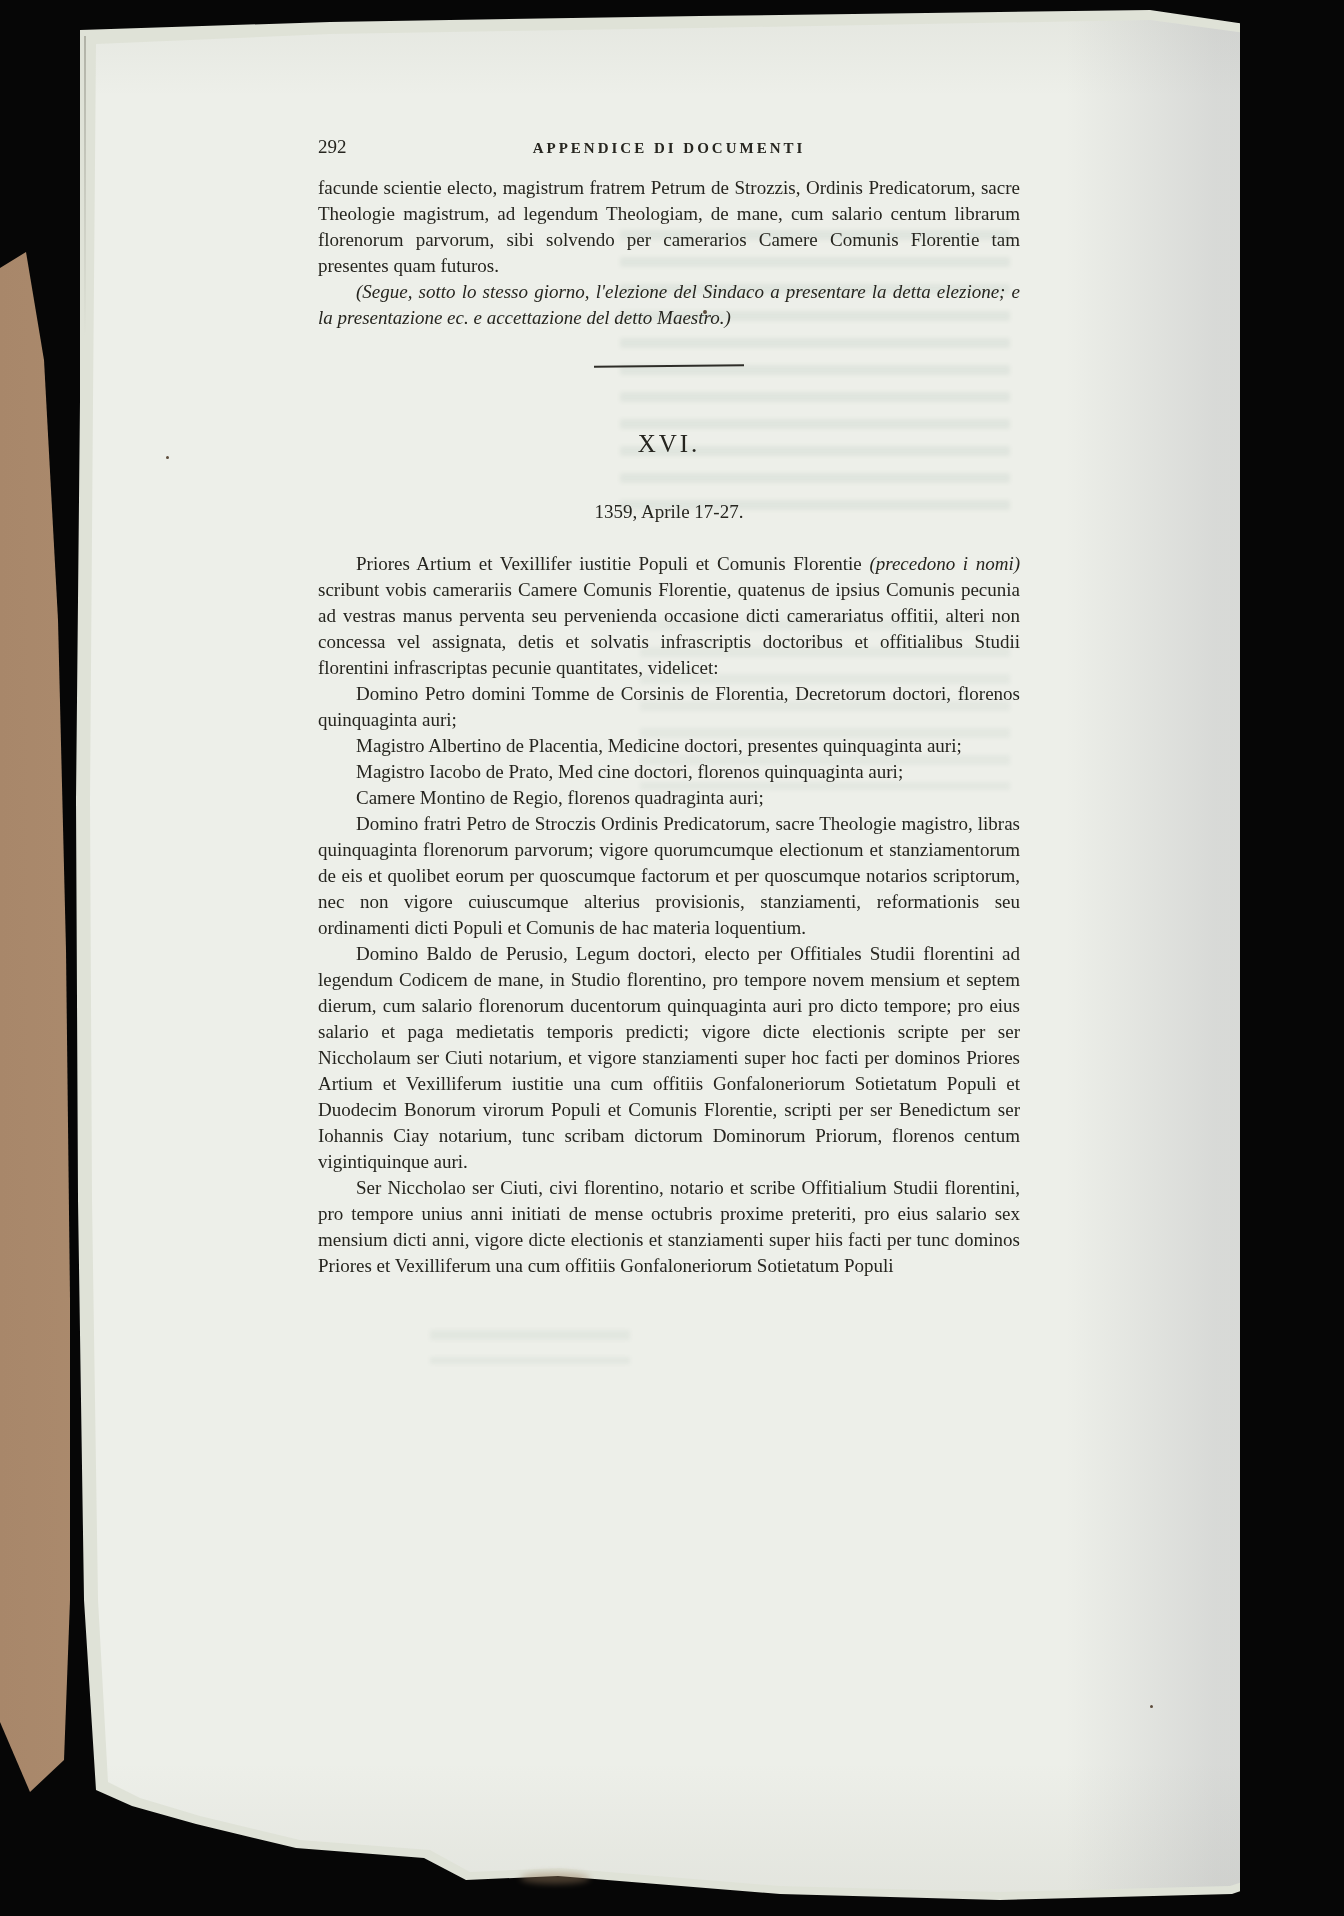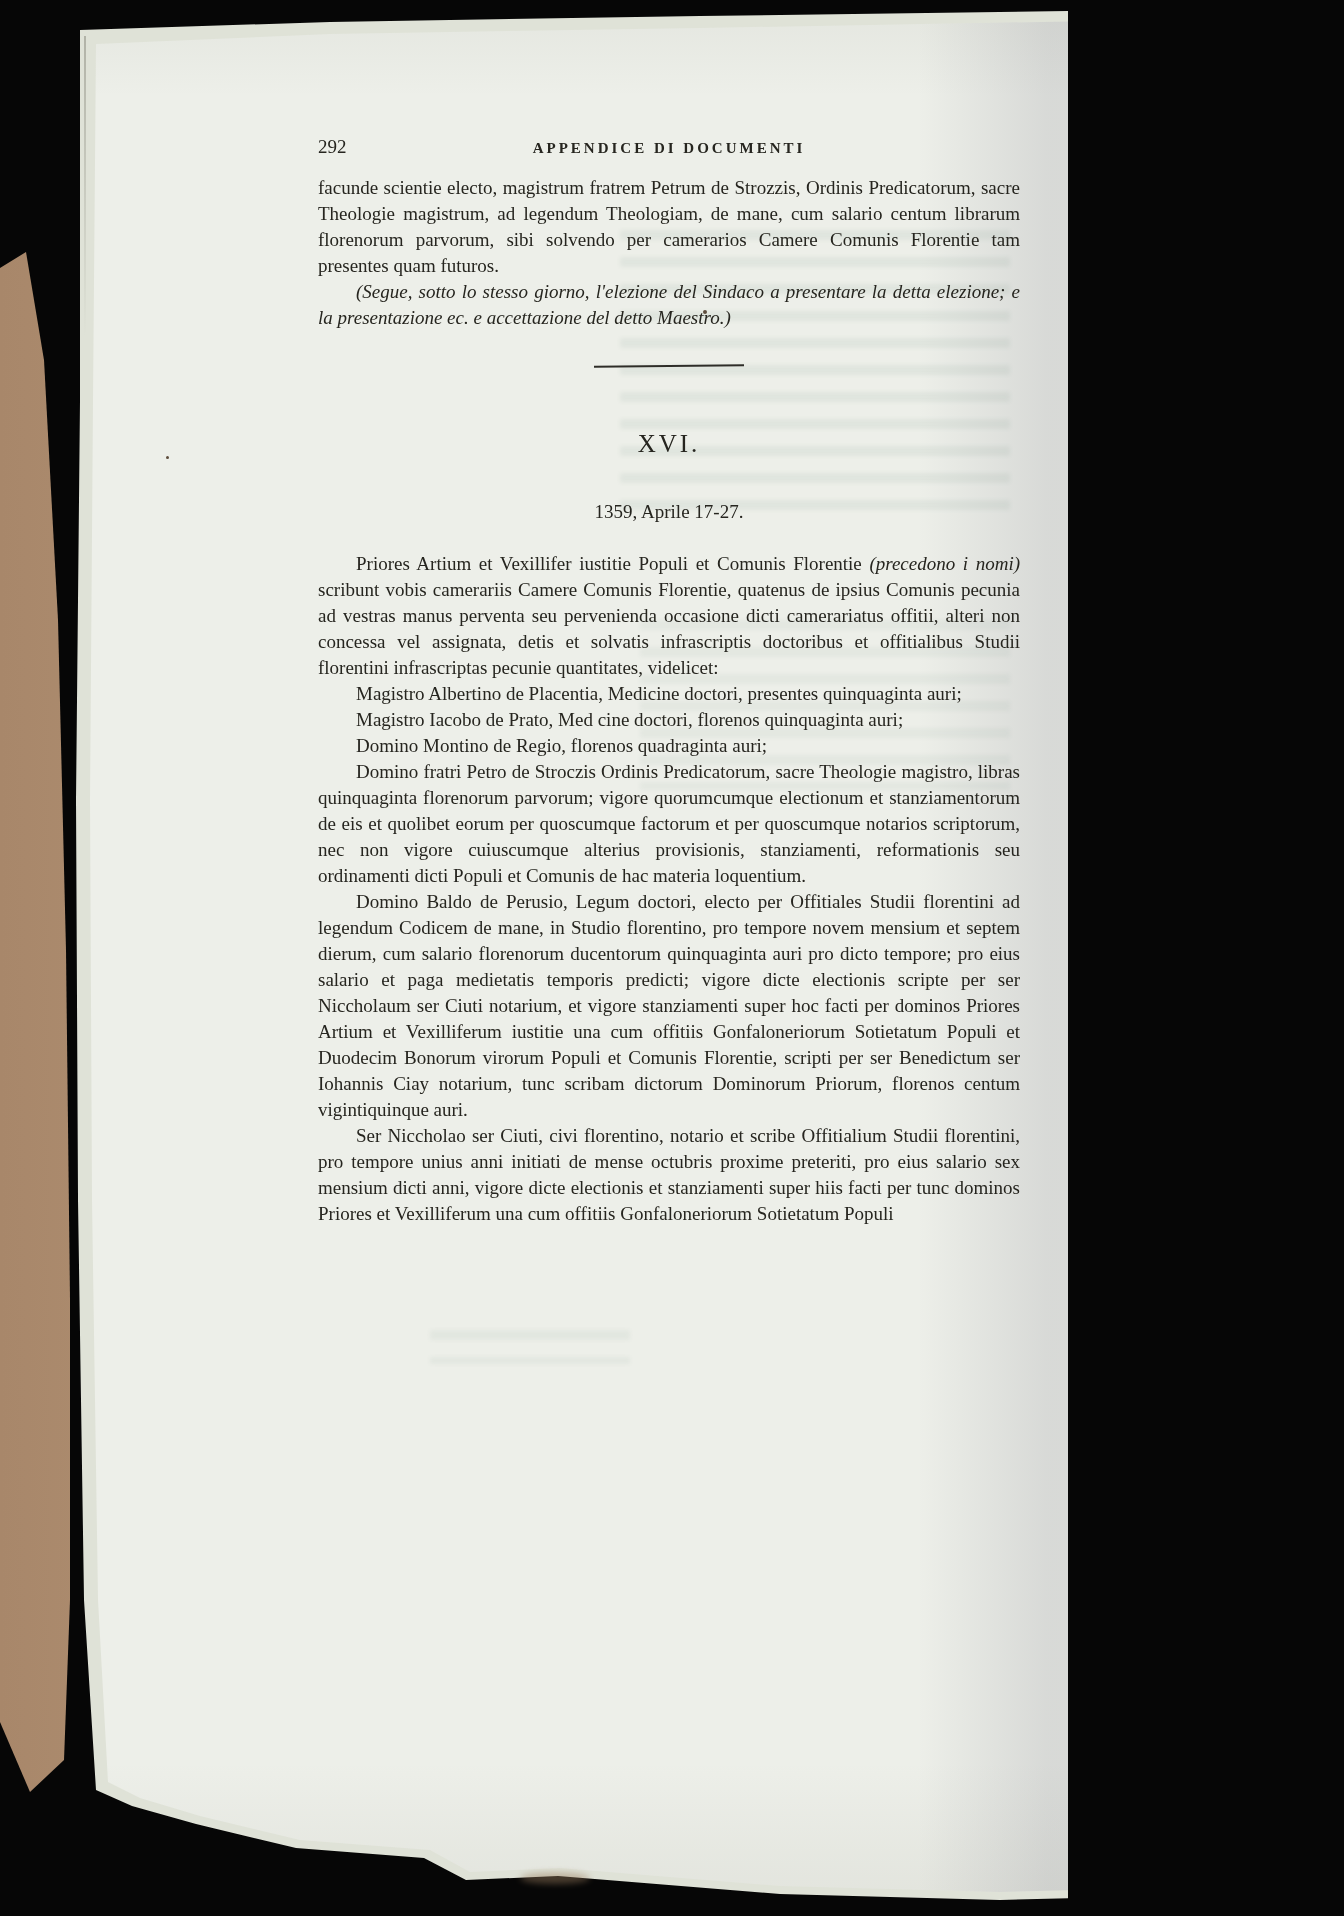--- a/index.html
+++ b/index.html
@@ -1,16 +1,16 @@
 <!DOCTYPE html>
 <html><head>
 <meta charset="utf-8">
 <style>
   html,body{margin:0;padding:0;background:#060606;}
-  .canvas{position:relative;width:1068px;height:1916px;overflow:hidden;
+  .canvas{position:relative;width:1240px;height:1916px;overflow:hidden;
           font-family:"Liberation Serif", serif;background:#060606;}
 
   
   .under-pages{position:absolute;inset:0;
     background:linear-gradient(to right,#a8876a,#c4a585 70%,#cfb394);
     clip-path:polygon(0px 268px,26px 252px,44px 360px,58px 620px,66px 950px,
       70px 1300px,70px 1600px,64px 1760px,30px 1792px,0px 1722px);}
   .deckle{position:absolute;inset:0;background:#dfe2d7;
     clip-path:polygon(80px 30px,330px 22px,700px 16px,1150px 10px,1258px 26px,
       1296px 86px,1308px 260px,1313px 700px,1314px 1200px,1311px 1700px,1308px 1868px,
@@ -92,23 +92,24 @@
     <p class="para italic">(Segue, sotto lo stesso giorno, l'elezione del Sindaco a presentare la detta elezione; e la presentazione ec. e accettazione del detto Maestro.)</p>
 
     <div class="separator-rule"></div>
 
     <div class="section-number">XVI.</div>
     <div class="section-date">1359, Aprile 17-27.</div>
 
     <div class="body-block">
       <p class="para"><span>Priores Artium et Vexillifer iustitie Populi et Comunis Florentie </span><span class="italic">(precedono i nomi)</span><span> scribunt vobis camerariis Camere Comunis Florentie, quatenus de ipsius Comunis pecunia ad vestras manus perventa seu pervenienda occasione dicti camerariatus offitii, alteri non concessa vel assignata, detis et solvatis infrascriptis doctoribus et offitialibus Studii florentini infrascriptas pecunie quantitates, videlicet:</span></p>
 
+      <p class="para">Domino Petro domini Tomme de Corsinis de Florentia, Decretorum doctori, florenos quinquaginta auri;</p>
       <p class="para">Magistro Albertino de Placentia, Medicine doctori, presentes quinquaginta auri;</p>
       <p class="para">Magistro Iacobo de Prato, Med cine doctori, florenos quinquaginta auri;</p>
-      <p class="para">Domino Montino de Regio, florenos quadraginta auri;</p>
+      <p class="para">Camere Montino de Regio, florenos quadraginta auri;</p>
 
       <p class="para">Domino fratri Petro de Stroczis Ordinis Predicatorum, sacre Theologie magistro, libras quinquaginta florenorum parvorum; vigore quorumcumque electionum et stanziamentorum de eis et quolibet eorum per quoscumque factorum et per quoscumque notarios scriptorum, nec non vigore cuiuscumque alterius provisionis, stanziamenti, reformationis seu ordinamenti dicti Populi et Comunis de hac materia loquentium.</p>
       <p class="para">Domino Baldo de Perusio, Legum doctori, electo per Offitiales Studii florentini ad legendum Codicem de mane, in Studio florentino, pro tempore novem mensium et septem dierum, cum salario florenorum ducentorum quinquaginta auri pro dicto tempore; pro eius salario et paga medietatis temporis predicti; vigore dicte electionis scripte per ser Niccholaum ser Ciuti notarium, et vigore stanziamenti super hoc facti per dominos Priores Artium et Vexilliferum iustitie una cum offitiis Gonfaloneriorum Sotietatum Populi et Duodecim Bonorum virorum Populi et Comunis Florentie, scripti per ser Benedictum ser Iohannis Ciay notarium, tunc scribam dictorum Dominorum Priorum, florenos centum vigintiquinque auri.</p>
       <p class="para">Ser Niccholao ser Ciuti, civi florentino, notario et scribe Offitialium Studii florentini, pro tempore unius anni initiati de mense octubris proxime preteriti, pro eius salario sex mensium dicti anni, vigore dicte electionis et stanziamenti super hiis facti per tunc dominos Priores et Vexilliferum una cum offitiis Gonfaloneriorum Sotietatum Populi</p>
     </div>
 
   </div>
 </div>
 
 </body></html>

